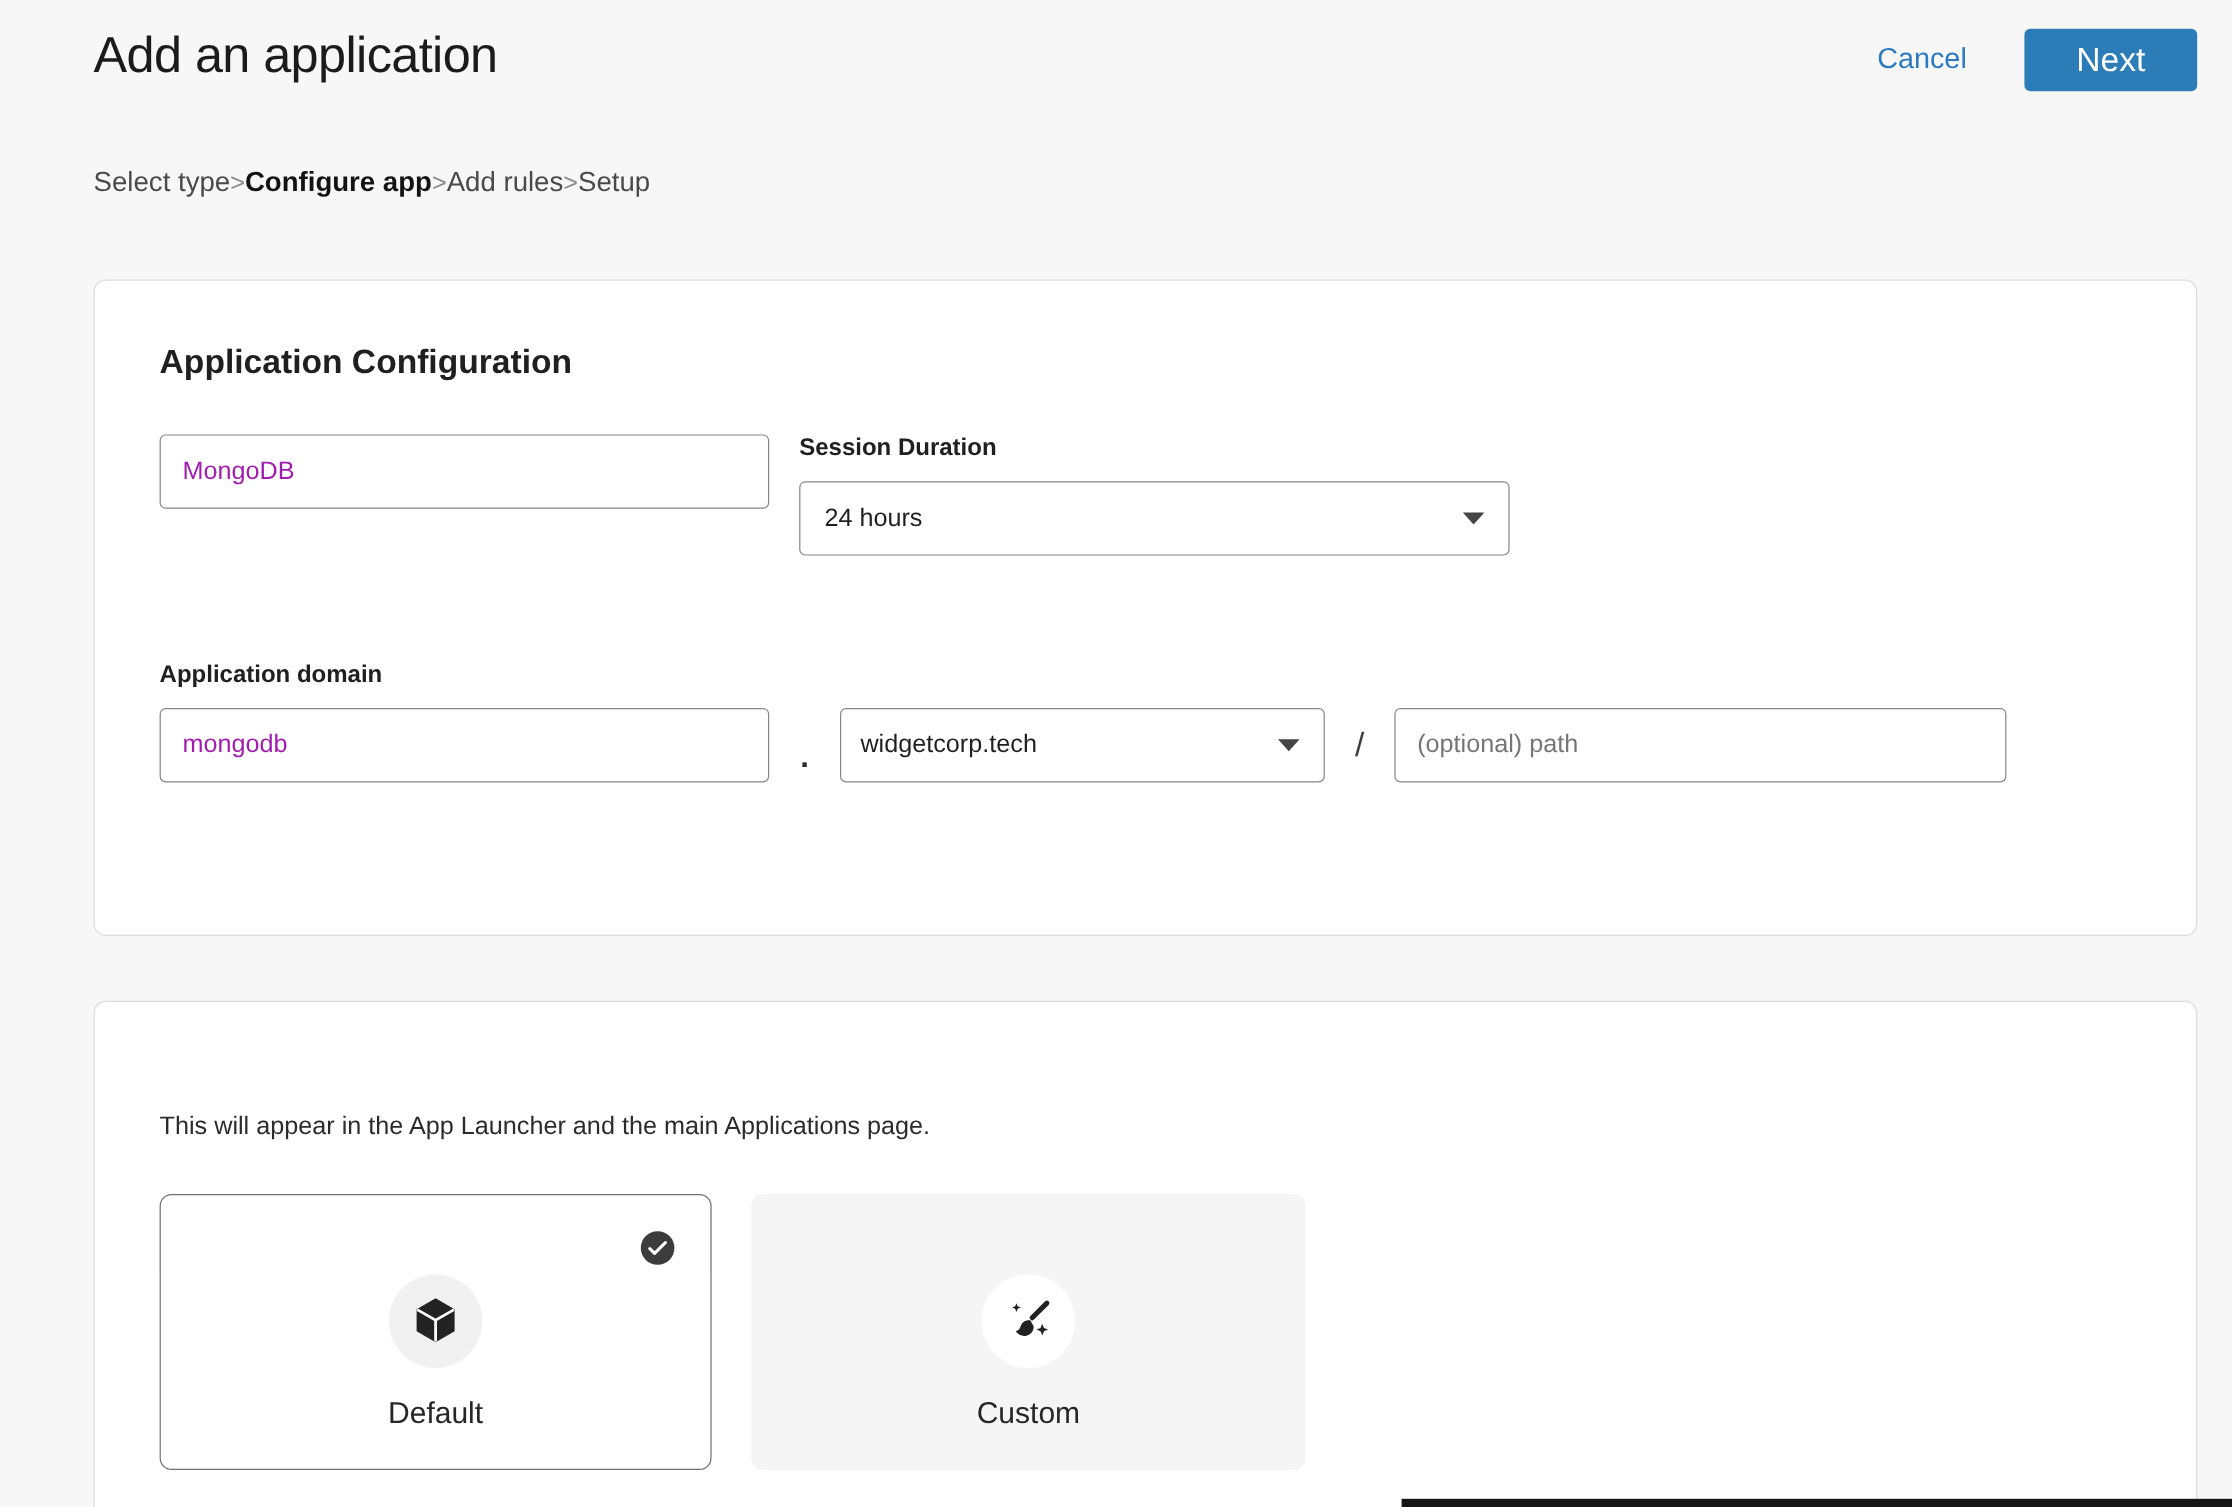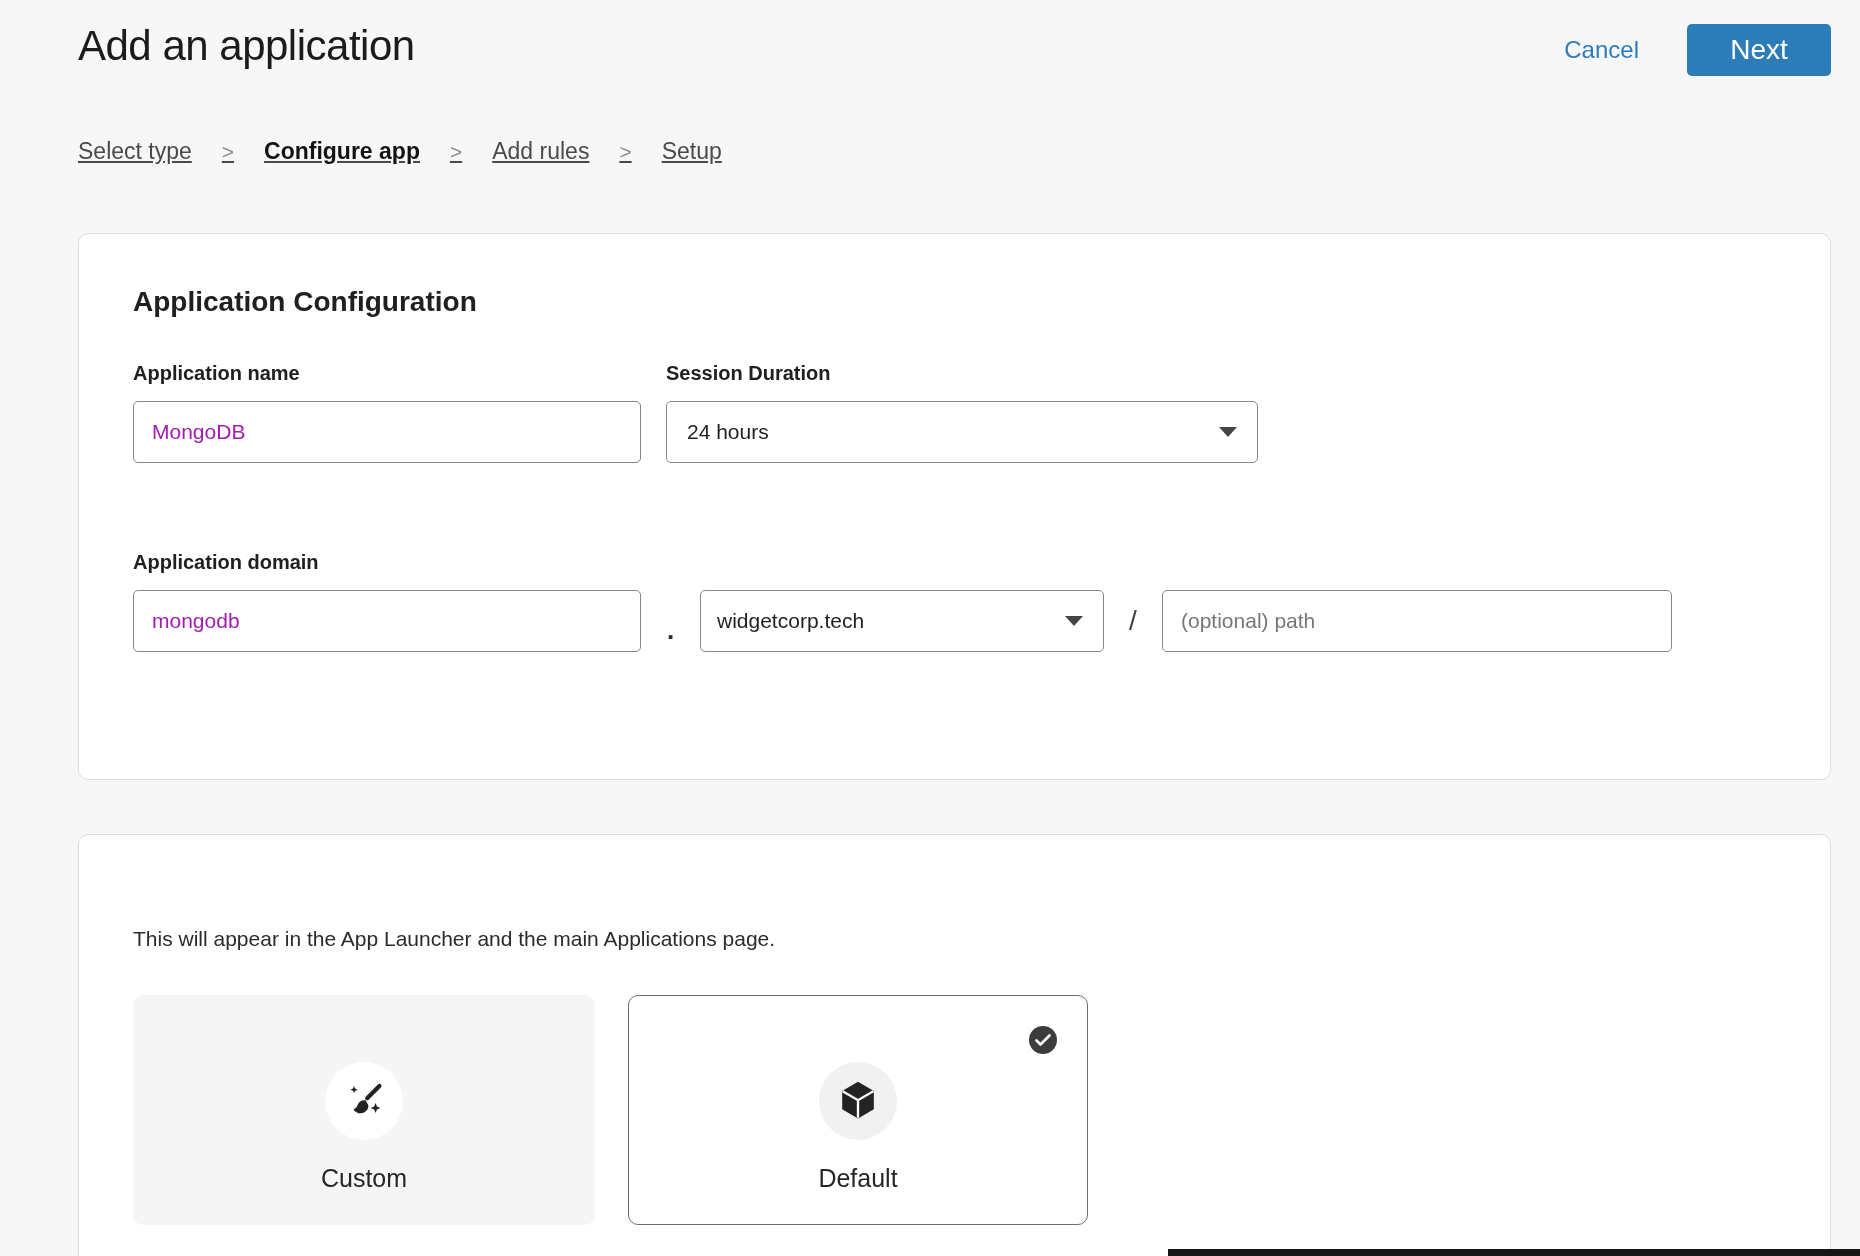--- a/index.html
+++ b/index.html
@@ -18,21 +18,21 @@
   .page-title { font-size:42px; font-weight:500; letter-spacing:-0.5px; color:#1b1b1b; }
   .header-actions { display:flex; align-items:center; gap:48px; padding-top:2px; }
   .cancel-link { color:#2c7bbf; font-size:24px; cursor:pointer; }
   .next-button {
     width:144px; height:52px; background:#2c7cb8; color:#ffffff;
     font-size:28px; border:none; border-radius:5px; cursor:pointer;
     font-family:inherit;
   }
 
   
-  .steps { margin-top:62px; display:flex; align-items:center; gap:30px; font-size:23px; color:#4a4a4a;text-decoration:underline; }
+  .steps { margin-top:62px; display:flex; align-items:flex-end; font-size:23px; color:#4a4a4a; }
   .step { cursor:pointer; }
   .step.active { font-weight:700; color:#131313; }
   .step-sep { color:#8a8a8a; font-size:21px; }
 
   
   .card { background:#ffffff; border:1px solid #dcdcdc; border-radius:10px; padding:52px 54px; }
   .card-config { margin-top:68px; height:547px; }
   .card-logo { margin-top:54px; height:500px; }
   .section-heading { font-size:28px; font-weight:700; color:#202020; }
 
@@ -106,21 +106,20 @@
     <span class="step">Add rules</span>
     <span class="step-sep">&gt;</span>
     <span class="step">Setup</span>
   </div>
 
   <div class="card card-config">
     <h2 class="section-heading">Application Configuration</h2>
 
     <div class="form-row">
       <div>
-        <label class="field-label">Application name</label>
         <input class="text-input w-name" type="text" value="MongoDB" style="">
       </div>
       <div>
         <label class="field-label">Session Duration</label>
         <div class="select w-session">
           <span>24 hours</span>
           <span class="caret"></span>
         </div>
       </div>
     </div>
@@ -138,45 +137,45 @@
         <input class="text-input w-path" type="text" placeholder="(optional) path" style="">
       </div>
     </div>
   </div>
 
   <div class="card card-logo">
     <p class="logo-desc">This will appear in the App Launcher and the main Applications page.</p>
 
     <div class="logo-options">
 
-      <div class="logo-card unselected">
-        <span class="icon-circle">
-          <svg width="42" height="42" viewBox="0 0 24 24">
-            <path d="M20.8 3.4l-7 7" stroke="#222222" stroke-width="2.4" stroke-linecap="round"></path>
-            <path d="M12.9 11.6c-1.9-.4-3.9.7-4.5 2.6-.4 1.3-1 2.2-2.4 2.6 1.1 1.7 3.1 2.6 5 2.1 2.2-.5 3.6-2.4 3.5-4.5z" fill="#222222"></path>
-            <path d="M18.6 13.2l.8 2 2 .8-2 .8-.8 2-.8-2-2-.8 2-.8z" fill="#222222"></path>
-            <path d="M6.3 3.4l.6 1.5 1.5.6-1.5.6-.6 1.5-.6-1.5-1.5-.6 1.5-.6z" fill="#222222"></path>
-          </svg>
-        </span>
-        <span class="logo-label">Custom</span>
-      </div>
-
       <div class="logo-card selected">
         <span class="check-badge">
           <svg width="16" height="13" viewBox="0 0 16 13">
             <path d="M1.5 6.5l4 4L14.5 1.5" stroke="#ffffff" stroke-width="2.6" fill="none" stroke-linecap="round" stroke-linejoin="round"></path>
           </svg>
         </span>
         <span class="icon-circle">
           <svg width="40" height="42" viewBox="0 0 24 25">
             <path d="M12 1l9.5 5.5v11L12 23l-9.5-5.5v-11z" fill="#232323"></path>
             <path d="M2.8 6.7L12 12l9.2-5.3M12 12v10.6" stroke="#ffffff" stroke-width="1.4" fill="none"></path>
           </svg>
         </span>
         <span class="logo-label">Default</span>
       </div>
 
+      <div class="logo-card unselected">
+        <span class="icon-circle">
+          <svg width="42" height="42" viewBox="0 0 24 24">
+            <path d="M20.8 3.4l-7 7" stroke="#222222" stroke-width="2.4" stroke-linecap="round"></path>
+            <path d="M12.9 11.6c-1.9-.4-3.9.7-4.5 2.6-.4 1.3-1 2.2-2.4 2.6 1.1 1.7 3.1 2.6 5 2.1 2.2-.5 3.6-2.4 3.5-4.5z" fill="#222222"></path>
+            <path d="M18.6 13.2l.8 2 2 .8-2 .8-.8 2-.8-2-2-.8 2-.8z" fill="#222222"></path>
+            <path d="M6.3 3.4l.6 1.5 1.5.6-1.5.6-.6 1.5-.6-1.5-1.5-.6 1.5-.6z" fill="#222222"></path>
+          </svg>
+        </span>
+        <span class="logo-label">Custom</span>
+      </div>
+
     </div>
   </div>
 
 </div>
 
 <div class="bottom-strip"></div>
 
 </body></html>

